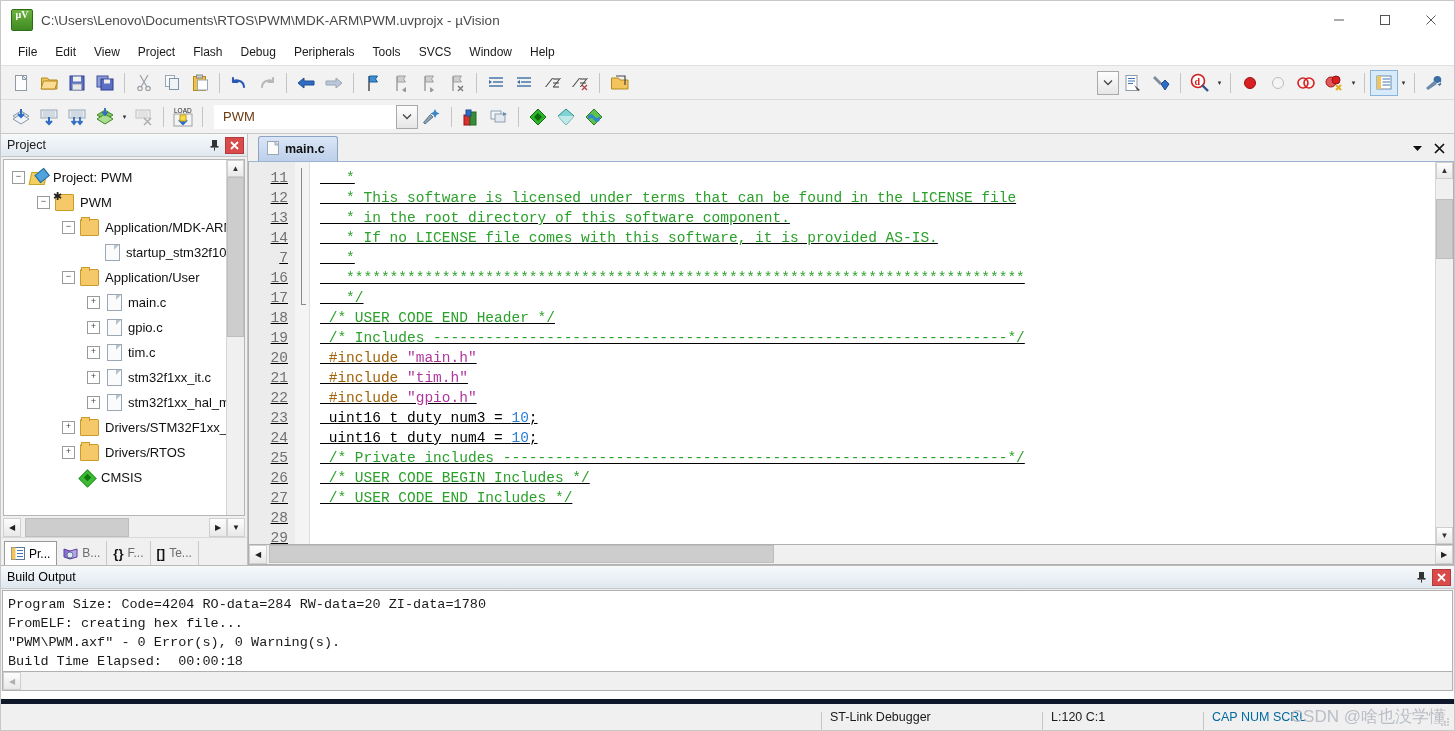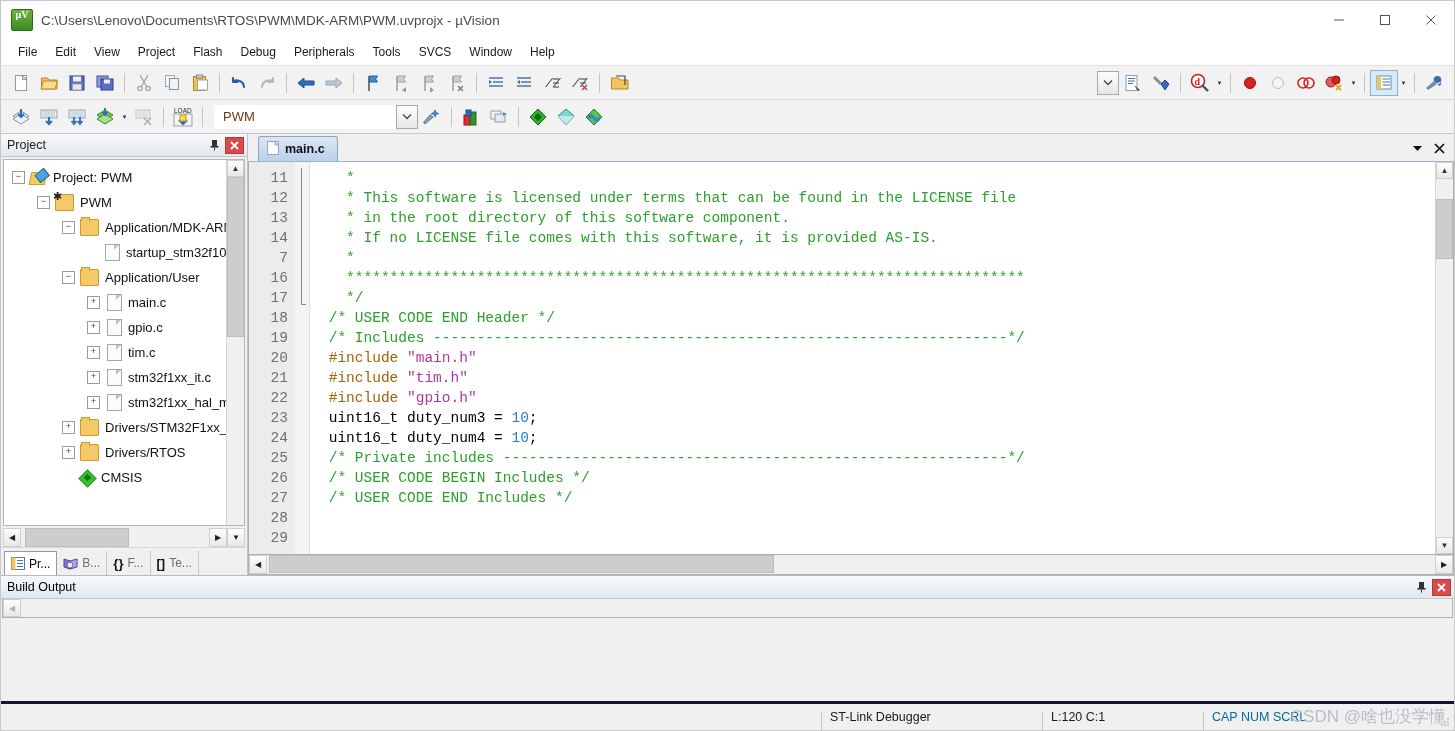--- a/index.html
+++ b/index.html
@@ -432,20 +432,21 @@
     border-top: none;
     box-sizing: border-box;
     overflow: hidden;
     position: relative;
   }
   .code-scroll {
     flex: 1 1 auto;
     display: flex;
     min-width: 0;
     overflow: hidden;
+    text-decoration: underline;
   }
   .gutter {
     width: 46px;
     background: #ececec;
     flex: 0 0 auto;
     text-align: right;
     padding-top: 6px;
     padding-right: 7px;
     box-sizing: border-box;
     font-family: "Liberation Mono", monospace;
@@ -551,26 +552,27 @@
     border-top: none;
     box-sizing: border-box;
     margin: 0 1px;
   }
 
   
   .statusbar {
     height: 26px;
     flex: 0 0 auto;
     background: #f0f0f0;
-    border-top: 3px solid #0f172a;
+    border-top: 5px solid #0f172a;
     display: flex;
     align-items: flex-end;
     font-size: 12.5px;
     color: #1a1a1a;
     position: relative;
+    margin-top: 8px;
   }
   .st-cell {
     height: 26px;
     display: flex; align-items: center;
     padding: 0 8px;
     box-sizing: border-box;
   }
   .st-div { width: 1px; height: 18px; background: #c6c6c6; flex: 0 0 auto; }
   .st-grip {
     position: absolute;
@@ -1169,20 +1171,21 @@
             <rect x="1.5" y="7" width="8" height="1.6" fill="#333"></rect>
             <rect x="5" y="8.6" width="1" height="3" fill="#333"></rect>
           </svg>
       </span>
       <span class="x-btn">
         <svg width="9" height="9" viewBox="0 0 9 9">
             <path d="M1 1 L8 8 M8 1 L1 8" stroke="#fff" stroke-width="1.8"></path>
           </svg>
       </span>
     </div>
+    <div class="build-body" id="build-body"><div>Program Size: Code=4204 RO-data=284 RW-data=20 ZI-data=1780</div><div>FromELF: creating hex file...</div><div>"PWM\PWM.axf" - 0 Error(s), 0 Warning(s).</div><div>Build Time Elapsed:  00:00:18</div></div>
     <div class="build-hscroll">
       <div class="hsb-arrow" style="color:#b0b0b0">◀</div>
       <div class="hsb-track"></div>
     </div>
   </div>
 
   <div class="statusbar">
     <div class="st-cell" style="width:820px"></div>
     <div class="st-div"></div>
     <div class="st-cell" style="width:220px">ST-Link Debugger</div>

